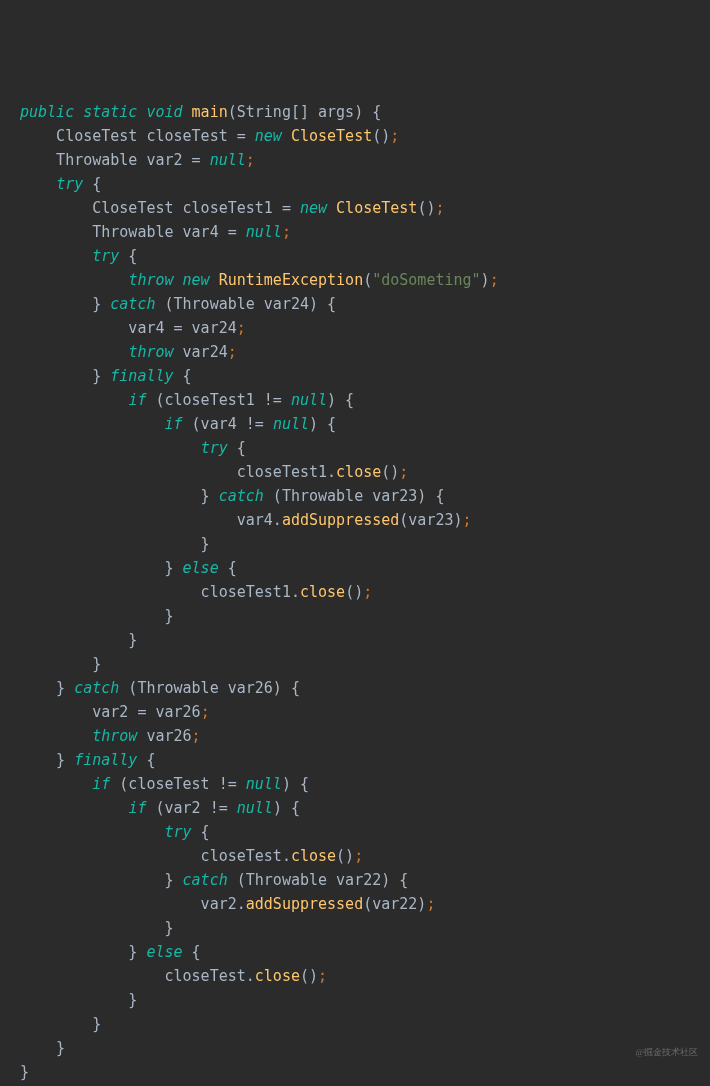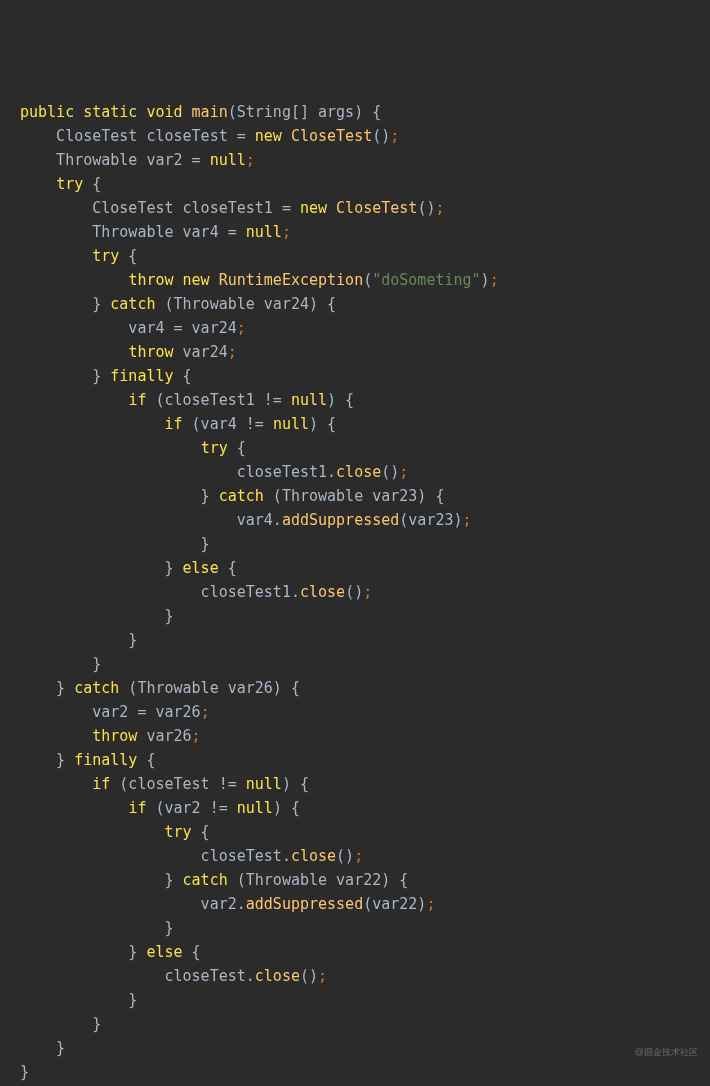--- a/index.html
+++ b/index.html
@@ -10,32 +10,32 @@
       line-height: 24px;
       padding: 4px 10px 4px 20px;
       width: 710px;
       height: 1086px;
       position: relative;
       color: #a9b7c6;
       white-space: pre;
       overflow: hidden;
     }
     .line { display: block; }
-    .k { color: #fde047; }     
+    .k { color: #14b8a6; font-style: italic; }     
     .m { color: #ffc66d; text-align: right; }     
     .s { color: #6a8759; }     
     .p { color: #a9b7c6; }     
     .sc { color: #cc7832; }    
     .watermark {
       position: absolute;
       bottom: 22px;
       right: 12px;
       font-size: 9px;
       color: #6b6b6b;
-      font-family: Liberation Sans, sans-serif;
+      font-family: Liberation Serif, serif;
       white-space: nowrap;
     }
   </style>
 </head>
 <body>
 
 
 
 <div id="code-container"><span class="line"><span class="k">public</span><span class="p"> </span><span class="k">static</span><span class="p"> </span><span class="k">void</span><span class="p"> </span><span class="m">main</span><span class="p">(String[] args) {</span></span><span class="line"><span class="p">    CloseTest closeTest = </span><span class="k">new</span><span class="p"> </span><span class="m">CloseTest</span><span class="p">()</span><span class="sc">;</span></span><span class="line"><span class="p">    Throwable var2 = </span><span class="k">null</span><span class="sc">;</span></span><span class="line"><span class="p"></span></span><span class="line"><span class="p">    </span><span class="k">try</span><span class="p"> {</span></span><span class="line"><span class="p">        CloseTest closeTest1 = </span><span class="k">new</span><span class="p"> </span><span class="m">CloseTest</span><span class="p">()</span><span class="sc">;</span></span><span class="line"><span class="p">        Throwable var4 = </span><span class="k">null</span><span class="sc">;</span></span><span class="line"><span class="p"></span></span><span class="line"><span class="p">        </span><span class="k">try</span><span class="p"> {</span></span><span class="line"><span class="p">            </span><span class="k">throw</span><span class="p"> </span><span class="k">new</span><span class="p"> </span><span class="m">RuntimeException</span><span class="p">(</span><span class="s">"doSometing"</span><span class="p">)</span><span class="sc">;</span></span><span class="line"><span class="p">        } </span><span class="k">catch</span><span class="p"> (Throwable var24) {</span></span><span class="line"><span class="p">            var4 = var24</span><span class="sc">;</span></span><span class="line"><span class="p">            </span><span class="k">throw</span><span class="p"> var24</span><span class="sc">;</span></span><span class="line"><span class="p">        } </span><span class="k">finally</span><span class="p"> {</span></span><span class="line"><span class="p">            </span><span class="k">if</span><span class="p"> (closeTest1 != </span><span class="k">null</span><span class="p">) {</span></span><span class="line"><span class="p">                </span><span class="k">if</span><span class="p"> (var4 != </span><span class="k">null</span><span class="p">) {</span></span><span class="line"><span class="p">                    </span><span class="k">try</span><span class="p"> {</span></span><span class="line"><span class="p">                        closeTest1.</span><span class="m">close</span><span class="p">()</span><span class="sc">;</span></span><span class="line"><span class="p">                    } </span><span class="k">catch</span><span class="p"> (Throwable var23) {</span></span><span class="line"><span class="p">                        var4.</span><span class="m">addSuppressed</span><span class="p">(var23)</span><span class="sc">;</span></span><span class="line"><span class="p">                    }</span></span><span class="line"><span class="p">                } </span><span class="k">else</span><span class="p"> {</span></span><span class="line"><span class="p">                    closeTest1.</span><span class="m">close</span><span class="p">()</span><span class="sc">;</span></span><span class="line"><span class="p">                }</span></span><span class="line"><span class="p">            }</span></span><span class="line"><span class="p"></span></span><span class="line"><span class="p">        }</span></span><span class="line"><span class="p">    } </span><span class="k">catch</span><span class="p"> (Throwable var26) {</span></span><span class="line"><span class="p">        var2 = var26</span><span class="sc">;</span></span><span class="line"><span class="p">        </span><span class="k">throw</span><span class="p"> var26</span><span class="sc">;</span></span><span class="line"><span class="p">    } </span><span class="k">finally</span><span class="p"> {</span></span><span class="line"><span class="p">        </span><span class="k">if</span><span class="p"> (closeTest != </span><span class="k">null</span><span class="p">) {</span></span><span class="line"><span class="p">            </span><span class="k">if</span><span class="p"> (var2 != </span><span class="k">null</span><span class="p">) {</span></span><span class="line"><span class="p">                </span><span class="k">try</span><span class="p"> {</span></span><span class="line"><span class="p">                    closeTest.</span><span class="m">close</span><span class="p">()</span><span class="sc">;</span></span><span class="line"><span class="p">                } </span><span class="k">catch</span><span class="p"> (Throwable var22) {</span></span><span class="line"><span class="p">                    var2.</span><span class="m">addSuppressed</span><span class="p">(var22)</span><span class="sc">;</span></span><span class="line"><span class="p">                }</span></span><span class="line"><span class="p">            } </span><span class="k">else</span><span class="p"> {</span></span><span class="line"><span class="p">                closeTest.</span><span class="m">close</span><span class="p">()</span><span class="sc">;</span></span><span class="line"><span class="p">            }</span></span><span class="line"><span class="p">        }</span></span><span class="line"><span class="p"></span></span><span class="line"><span class="p">    }</span></span><span class="line"><span class="p">}</span></span></div>
 <div class="watermark">@掘金技术社区</div>

